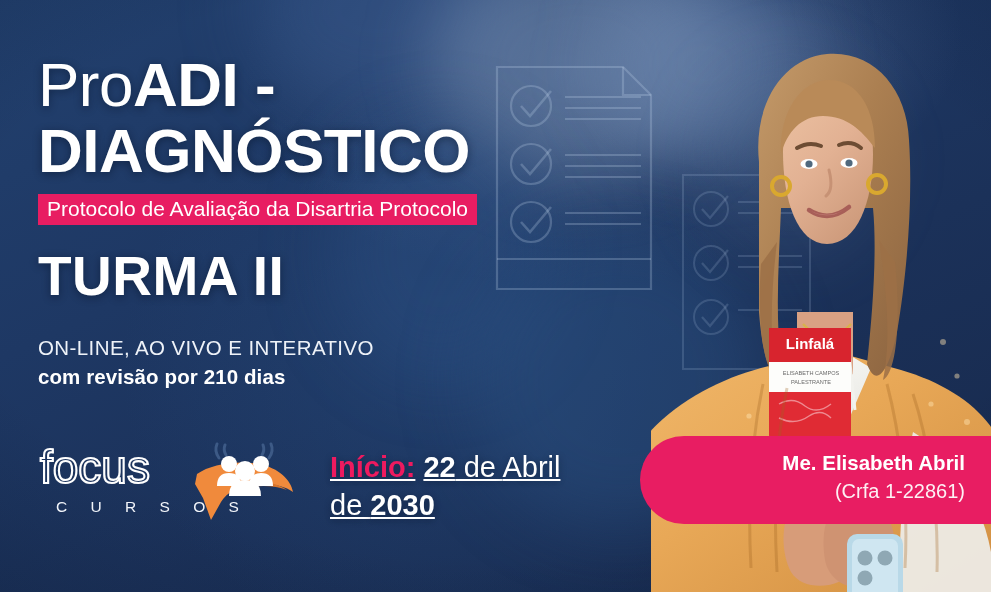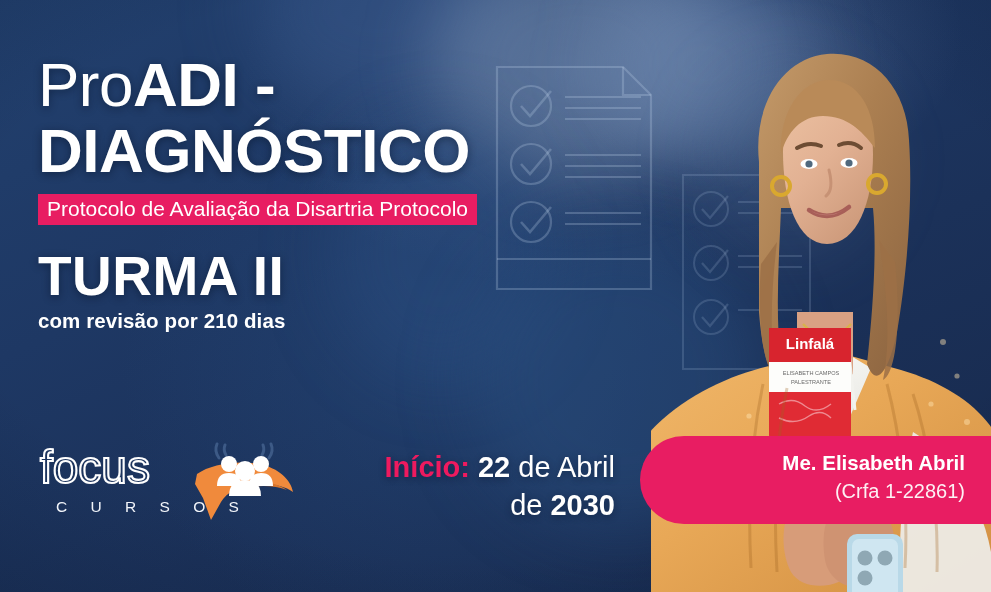--- a/index.html
+++ b/index.html
@@ -98,25 +98,26 @@
     color:#f2f5fa;
     font-size:15.5px;
     font-weight:400;
     letter-spacing:9.5px;
   }
   .logo-mark { position:absolute; left:155px; top:-3px; }
 
   
   .start-date {
     position:absolute; left:330px; top:448px; width:285px;
-    text-align:right;
+    text-align:left;
     font-size:29px;
     line-height:38px;
     color:#ffffff;
     text-shadow:0 2px 7px rgba(5,14,32,0.40);
+    text-decoration:underline;
   }
   .start-date .lbl { color:#ee1a5f; font-weight:700; }
   .start-date .num { font-weight:700; }
   .start-date .reg  { font-weight:400; }
 
   
   .portrait { position:absolute; right:0; top:0; width:340px; height:592px; overflow:hidden;margin-top:12px; }
 
   
   .presenter {
@@ -303,20 +304,21 @@
 
     <div class="title">
       <span class="thin">Pro</span><span class="bold">ADI -</span><br>
       <span class="bold">DIAGNÓSTICO</span>
     </div>
 
     <div class="subtitle-bar">Protocolo de Avaliação da Disartria Protocolo</div>
 
     <div class="turma">TURMA II</div>
 
+    <div class="mode">ON-LINE, AO VIVO E INTERATIVO</div>
     <div class="revision">com revisão por 210 dias</div>
   </div>
 
   <div class="logo">
     <svg class="logo-word" width="160" height="52" viewBox="0 0 160 52">
       <text x="2" y="40" font-family="Liberation Sans, sans-serif" font-size="46" font-weight="400" fill="none" stroke="#ffffff" stroke-width="2.1">focus</text>
     </svg>
     <div class="logo-cursos">C U R S O S</div>
 
     <svg class="logo-mark" width="104" height="84" viewBox="0 0 104 84">

